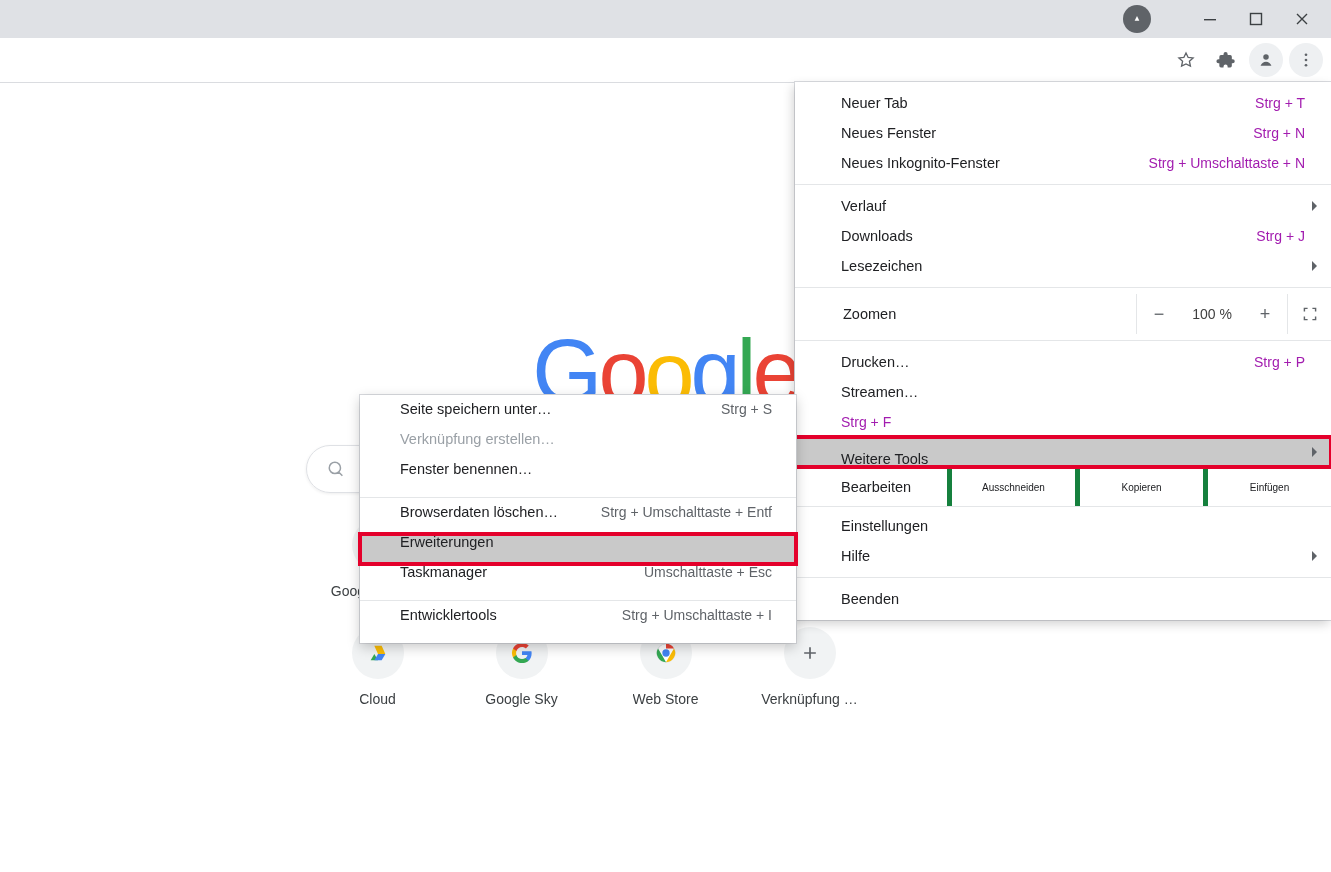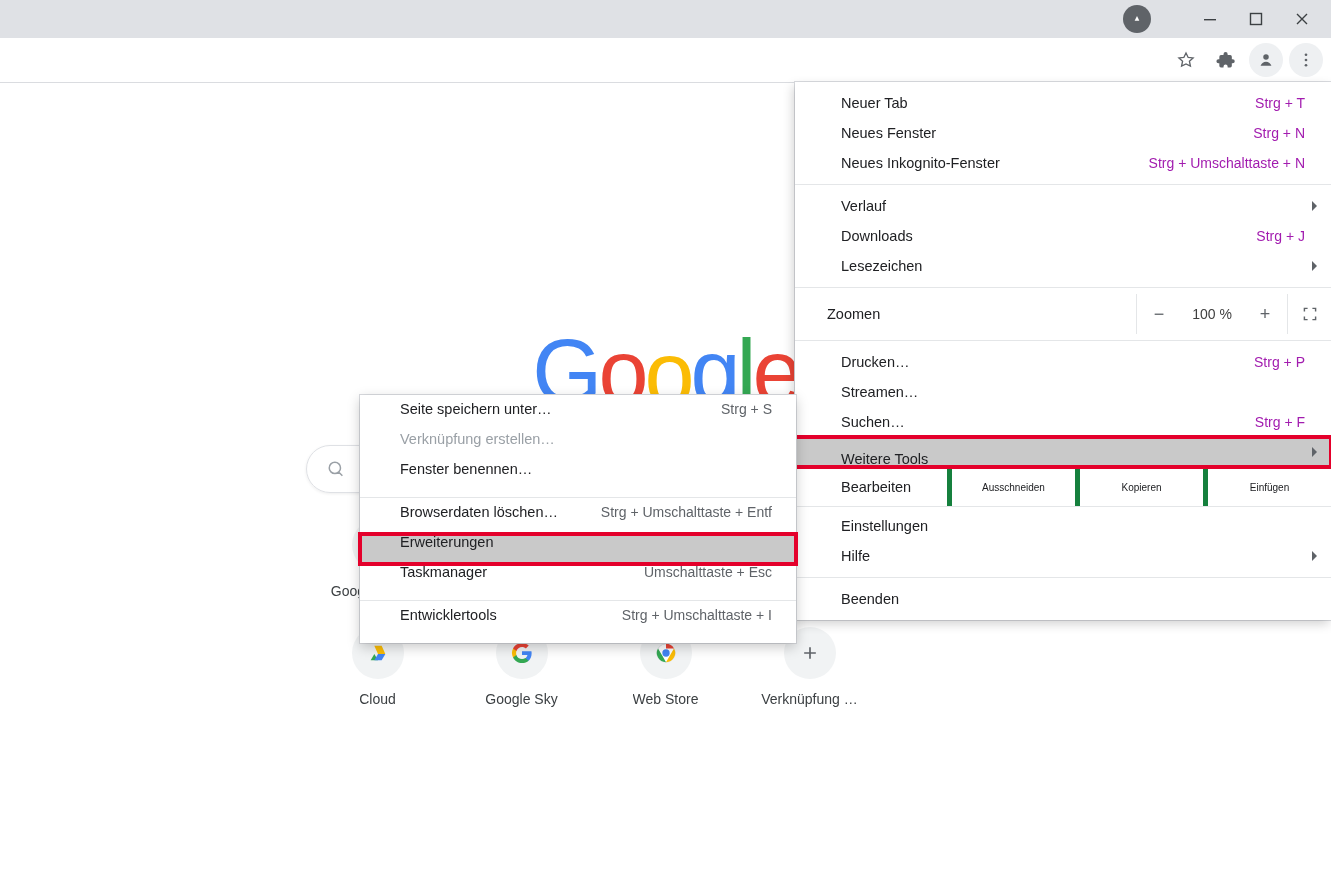--- a/index.html
+++ b/index.html
@@ -41,21 +41,21 @@
 
   
   .menu { position:absolute; top:82px; right:0; width:536px; background:#fff; box-shadow: -2px 4px 10px rgba(0,0,0,.18), 0 0 0 1px #dadce0; font-size:14.5px; color:#202124; z-index:30; }
   .menu .row { height:30px; display:flex; align-items:center; padding:0 26px 0 46px; position:relative; }
   .menu .row.hover { background:#c9c9c9;align-items:flex-end; }
   .menu .row .label { flex:1; }
   .menu .row .shortcut { color:#a21caf; font-size:14px; }
   .menu .sep { height:1px; background:#e4e6e8; margin:6px 0; }
   .menu .arrow::after { content:""; position:absolute; right:14px; top:50%; transform:translateY(-50%); border-left:5px solid #5f6368; border-top:5px solid transparent; border-bottom:5px solid transparent; }
   .menu .zoom-row { height:40px; display:flex; align-items:stretch; }
-  .menu .zoom-row .zlabel { flex:1; display:flex; align-items:center; padding-left:32px; }
+  .menu .zoom-row .zlabel { flex:1; display:flex; align-items:center; padding-left:48px; }
   .menu .zoom-row .zctl { display:flex; align-items:center; border-left:1px solid #e4e6e8; }
   .menu .zoom-row .zbtn { width:44px; display:flex; align-items:center; justify-content:center; color:#5f6368; font-size:18px; }
   .menu .zoom-row .zval { width:62px; text-align:center; font-size:14px; color:#404040; }
   .menu .zoom-row .zfs { width:44px; display:flex; align-items:center; justify-content:center; border-left:1px solid #e4e6e8; }
   .menu .edit-row { height:40px; display:flex; align-items:stretch; border-top:1px solid #e4e6e8; border-bottom:1px solid #e4e6e8;justify-content:space-between; }
   .menu .edit-row .elabel { flex:1; display:flex; align-items:center; padding-left:46px; }
   .menu .edit-row .ebtn { width:128px; display:flex; align-items:center; justify-content:center; border-left:5px solid #15803d; font-size:10px; }
 
   .highlight-red { outline:4px solid #e4002b; outline-offset:-2px; }
 
@@ -254,21 +254,20 @@
   </div>
   <div class="sep"></div>
   <div class="row">
       <span class="label">Drucken…</span>
       <span class="shortcut">Strg + P</span>
     </div>
   <div class="row">
       <span class="label">Streamen…</span>
     </div>
   <div class="row">
-      <span class="label">Suchen…</span>
       <span class="shortcut">Strg + F</span>
     </div>
   <div class="row hover arrow highlight-red">
       <span class="label">Weitere Tools</span>
     </div>
   <div class="edit-row">
     <div class="elabel">Bearbeiten</div>
     <div class="ebtn">Ausschneiden</div>
     <div class="ebtn">Kopieren</div>
     <div class="ebtn">Einfügen</div>

